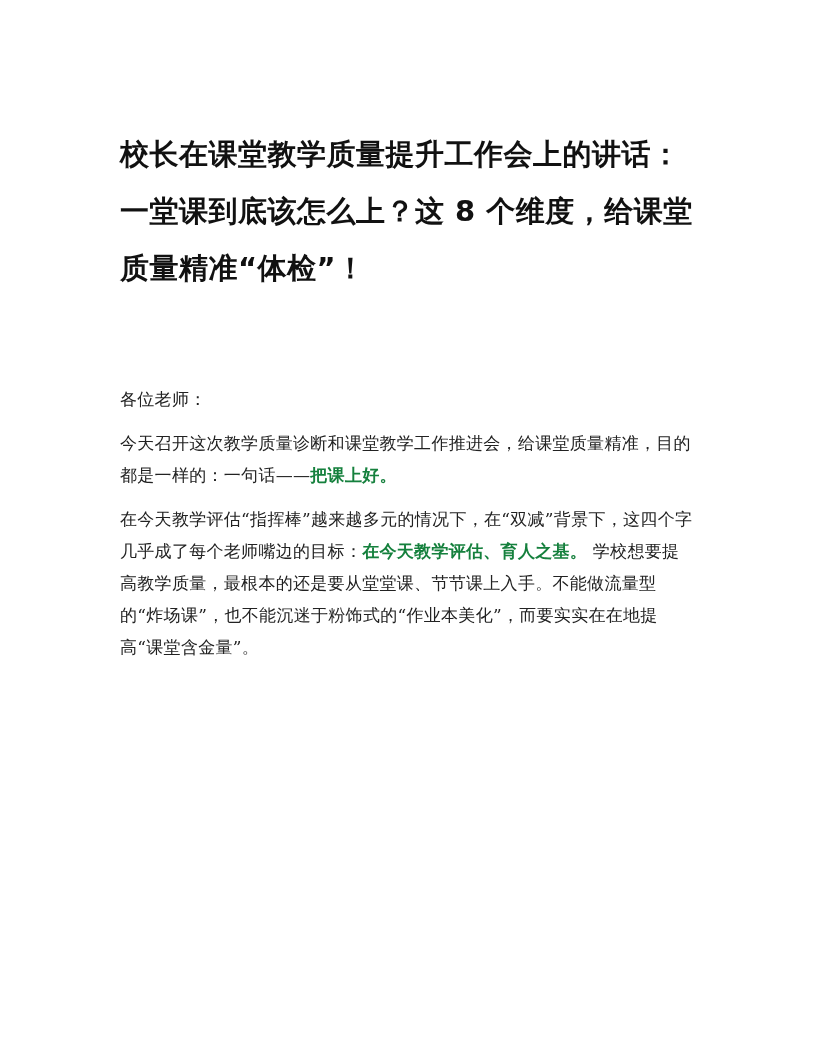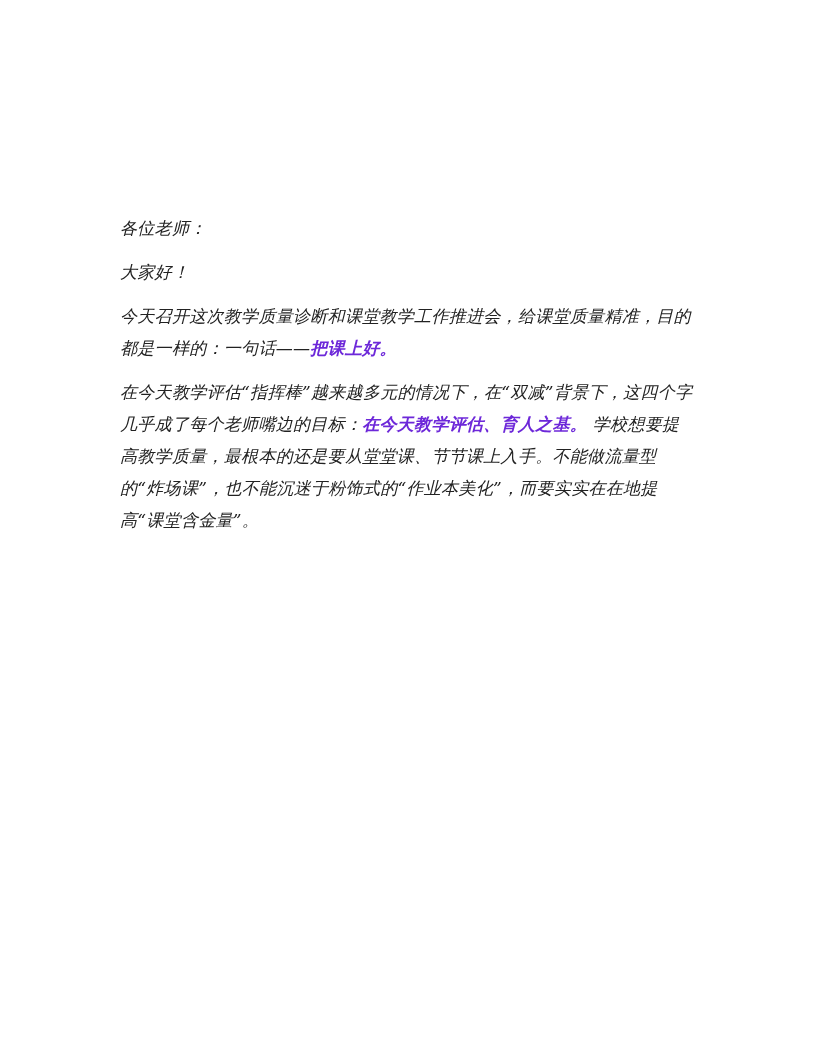--- a/index.html
+++ b/index.html
@@ -1,34 +1,32 @@
 <!DOCTYPE html>
 <html><head>
 <meta charset="utf-8">
 <style>
   html, body { margin: 0; padding: 0; background: #ffffff; }
   body { width: 816px; height: 1056px; position: relative; overflow: hidden;
          font-family: "DejaVu Serif", "Liberation Serif", serif; color: #111; }
   .page { position: absolute; left: 120px; top: 126px; width: 575px; }
   .title { font-family: "DejaVu Sans", "Liberation Sans", sans-serif; font-weight: bold;
            font-size: 29px; line-height: 57px; margin: 0; letter-spacing: 0.5px; color: #111; }
-  .body { margin-top: 86px; font-style: italic; }
+  .body { margin-top: 86px; }
   .p { font-size: 17px; line-height: 32px; margin: 0 0 12px 0; color: #222; letter-spacing: 0.3px; }
-  .p b { font-family: "DejaVu Sans", "Liberation Sans", sans-serif; font-weight: bold; color: #6d28d9; }
+  .p b { font-family: "DejaVu Sans", "Liberation Sans", sans-serif; font-weight: bold; color: #15803d; }
 </style>
 </head>
 <body>
 
 <div class="page">
+  <h1 class="title">校长在课堂教学质量提升工作会上的讲话：一堂课到底该怎么上？这 8 个维度，给课堂质量精准“体检”！</h1>
   <div class="body">
     <p class="p">
       <span>各位老师：</span>
-    </p>
-    <p class="p">
-      <span>大家好！</span>
     </p>
     <p class="p">
       <span>今天召开这次教学质量诊断和课堂教学工作推进会，给课堂质量精准，目的都是一样的：一句话——</span><b>把课上好。</b>
     </p>
     <p class="p">
       <span>在今天教学评估“指挥棒”越来越多元的情况下，在“双减”背景下，这四个字几乎成了每个老师嘴边的目标：</span><b>在今天教学评估、育人之基。</b><span> 学校想要提高教学质量，最根本的还是要从堂堂课、节节课上入手。不能做流量型的“炸场课”，也不能沉迷于粉饰式的“作业本美化”，而要实实在在地提高“课堂含金量”。</span>
     </p>
   </div>
 </div>
 

